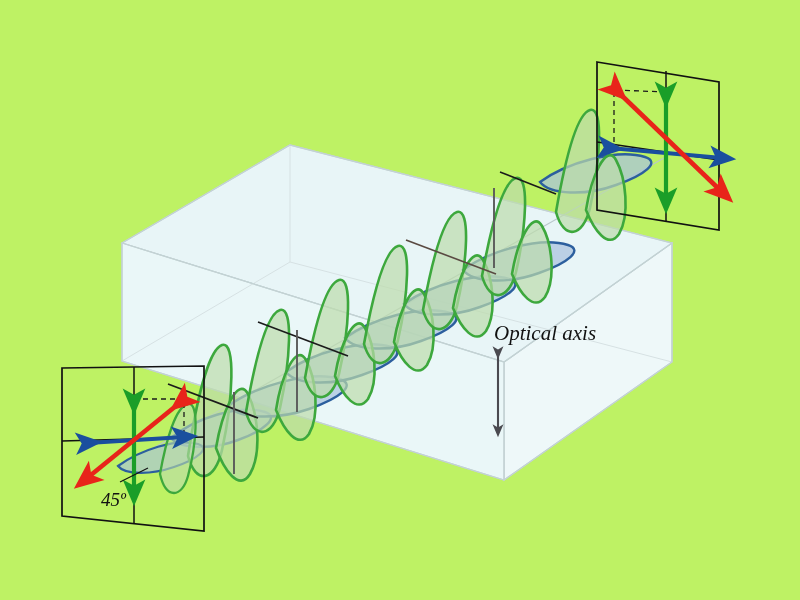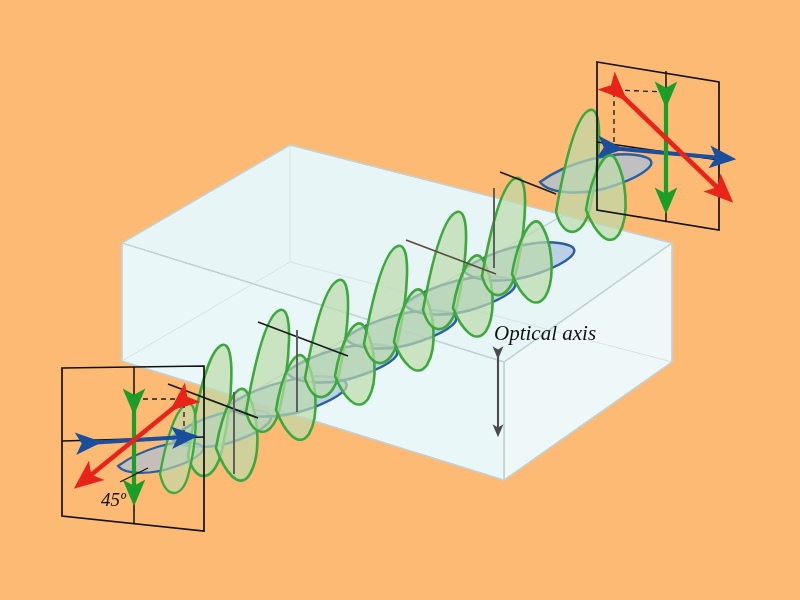--- a/index.html
+++ b/index.html
@@ -11,21 +11,21 @@
   body {
     width: 800px;
     height: 600px;
     overflow: hidden;
     font-family: "Liberation Serif", serif;
   }
   #figure-root {
     position: relative;
     width: 800px;
     height: 600px;
-    background: #fdba74;
+    background: #bef264;
   }
   svg#diagram {
     display: block;
     width: 800px;
     height: 600px;
   }
   .label-text {
     font-family: "Liberation Serif", serif;
     font-style: italic;
     fill: #111111;

